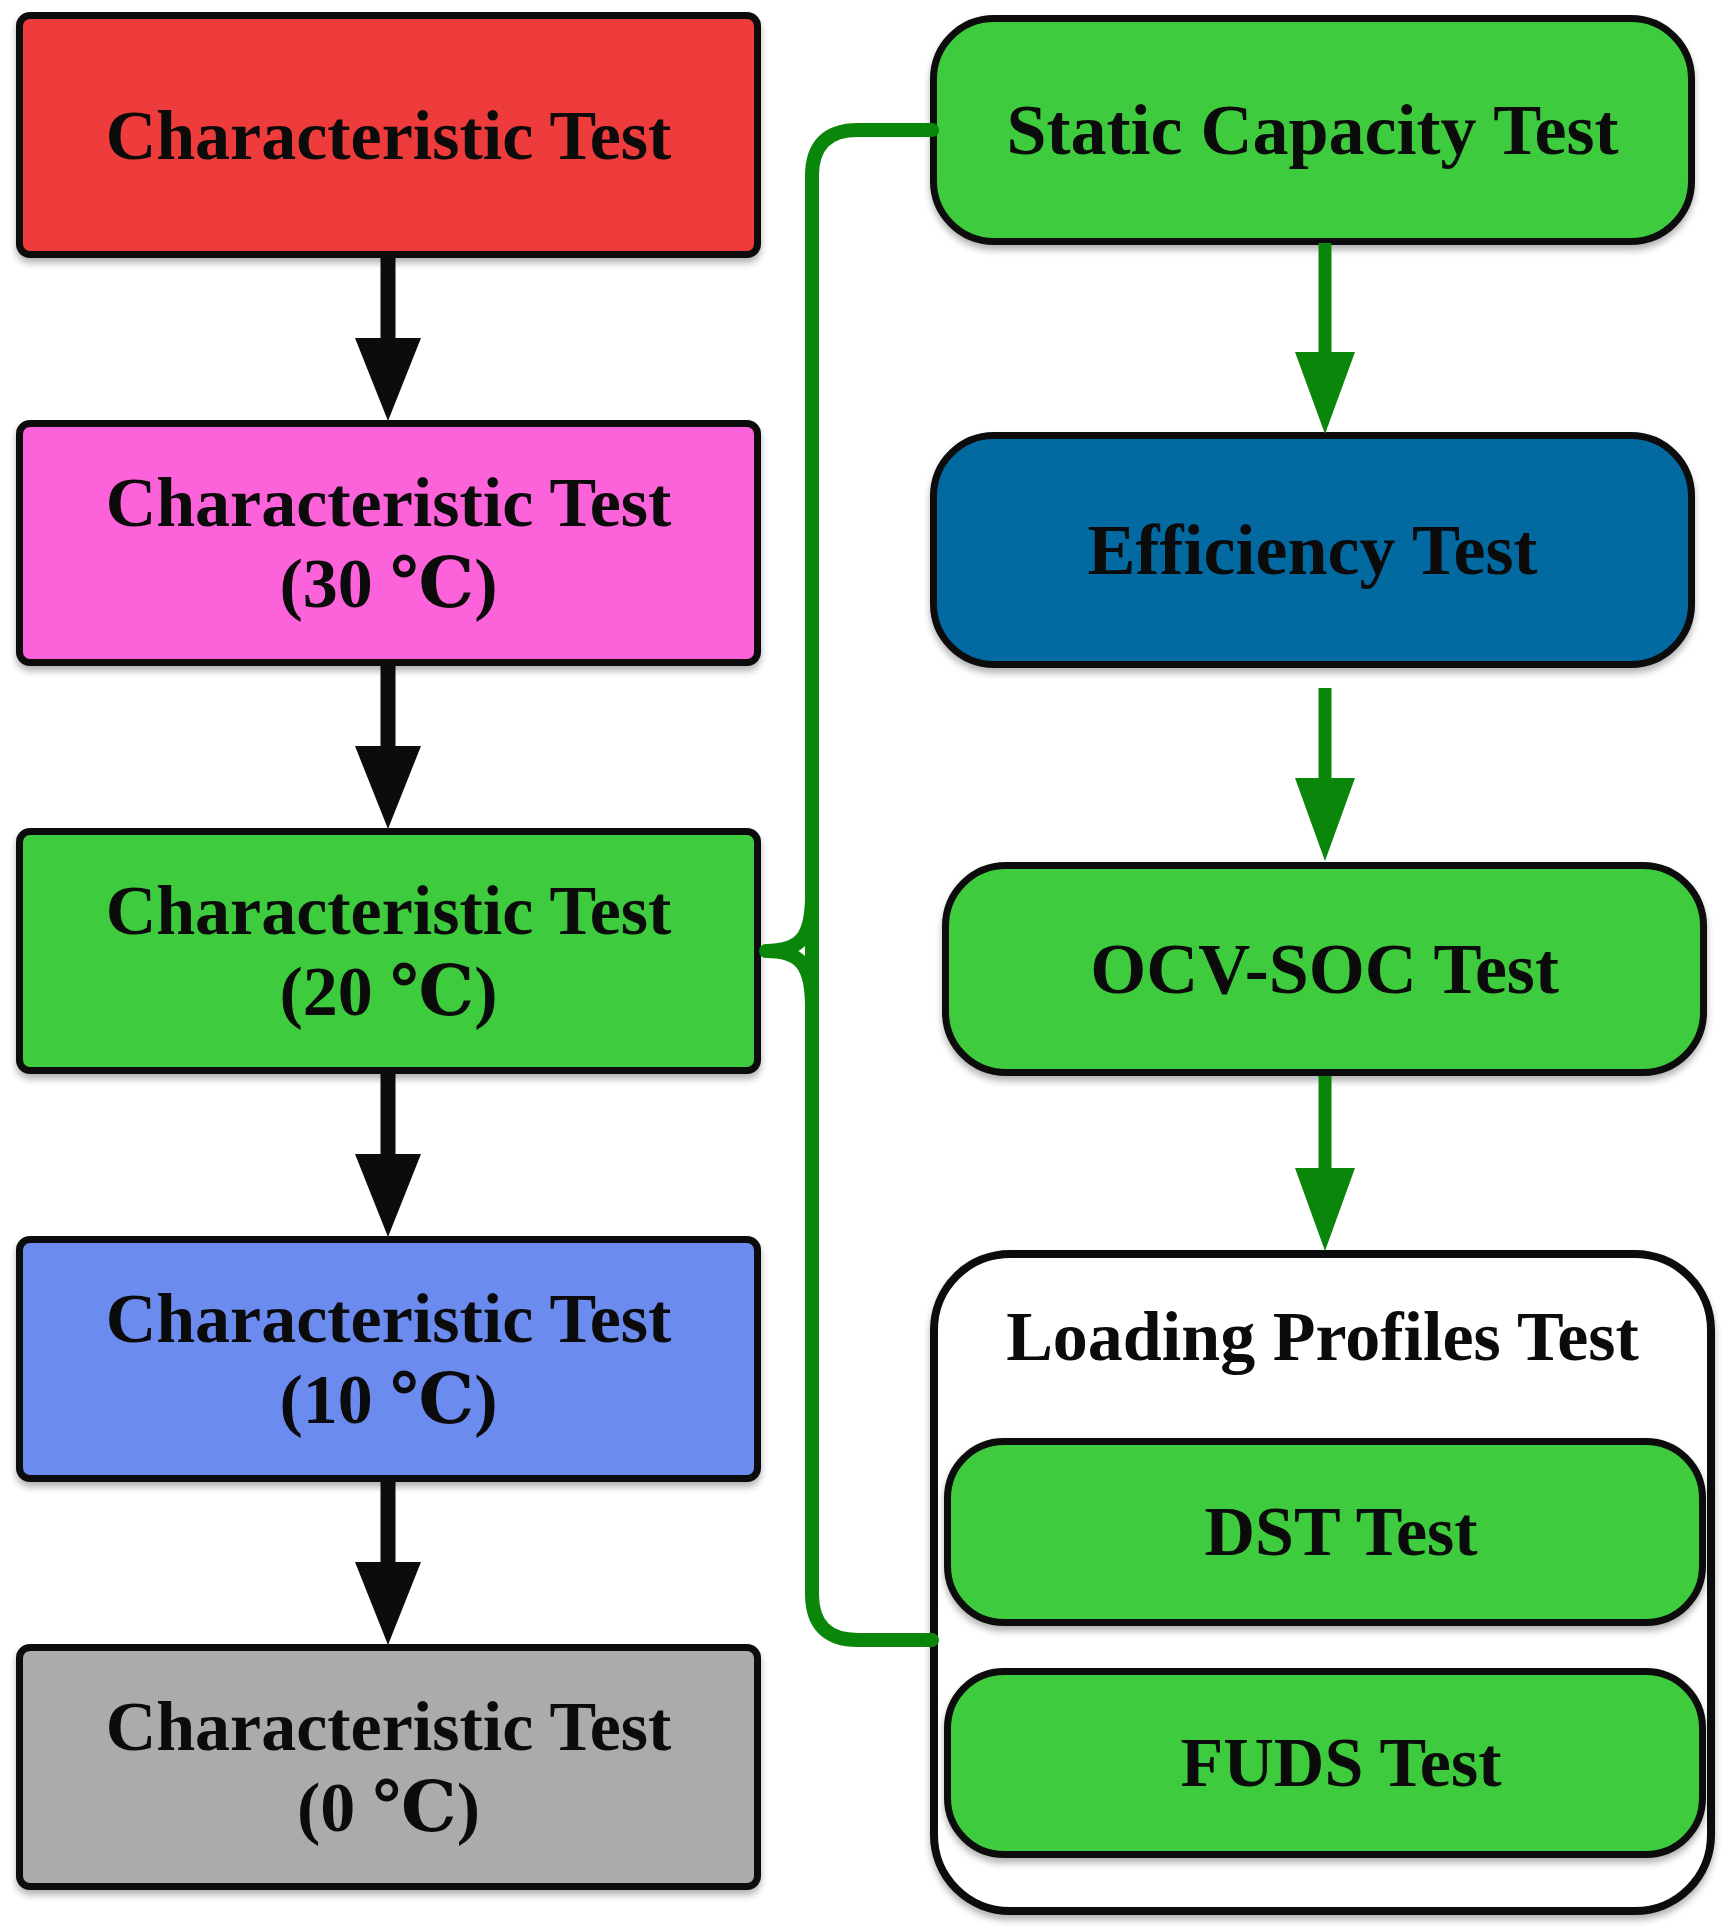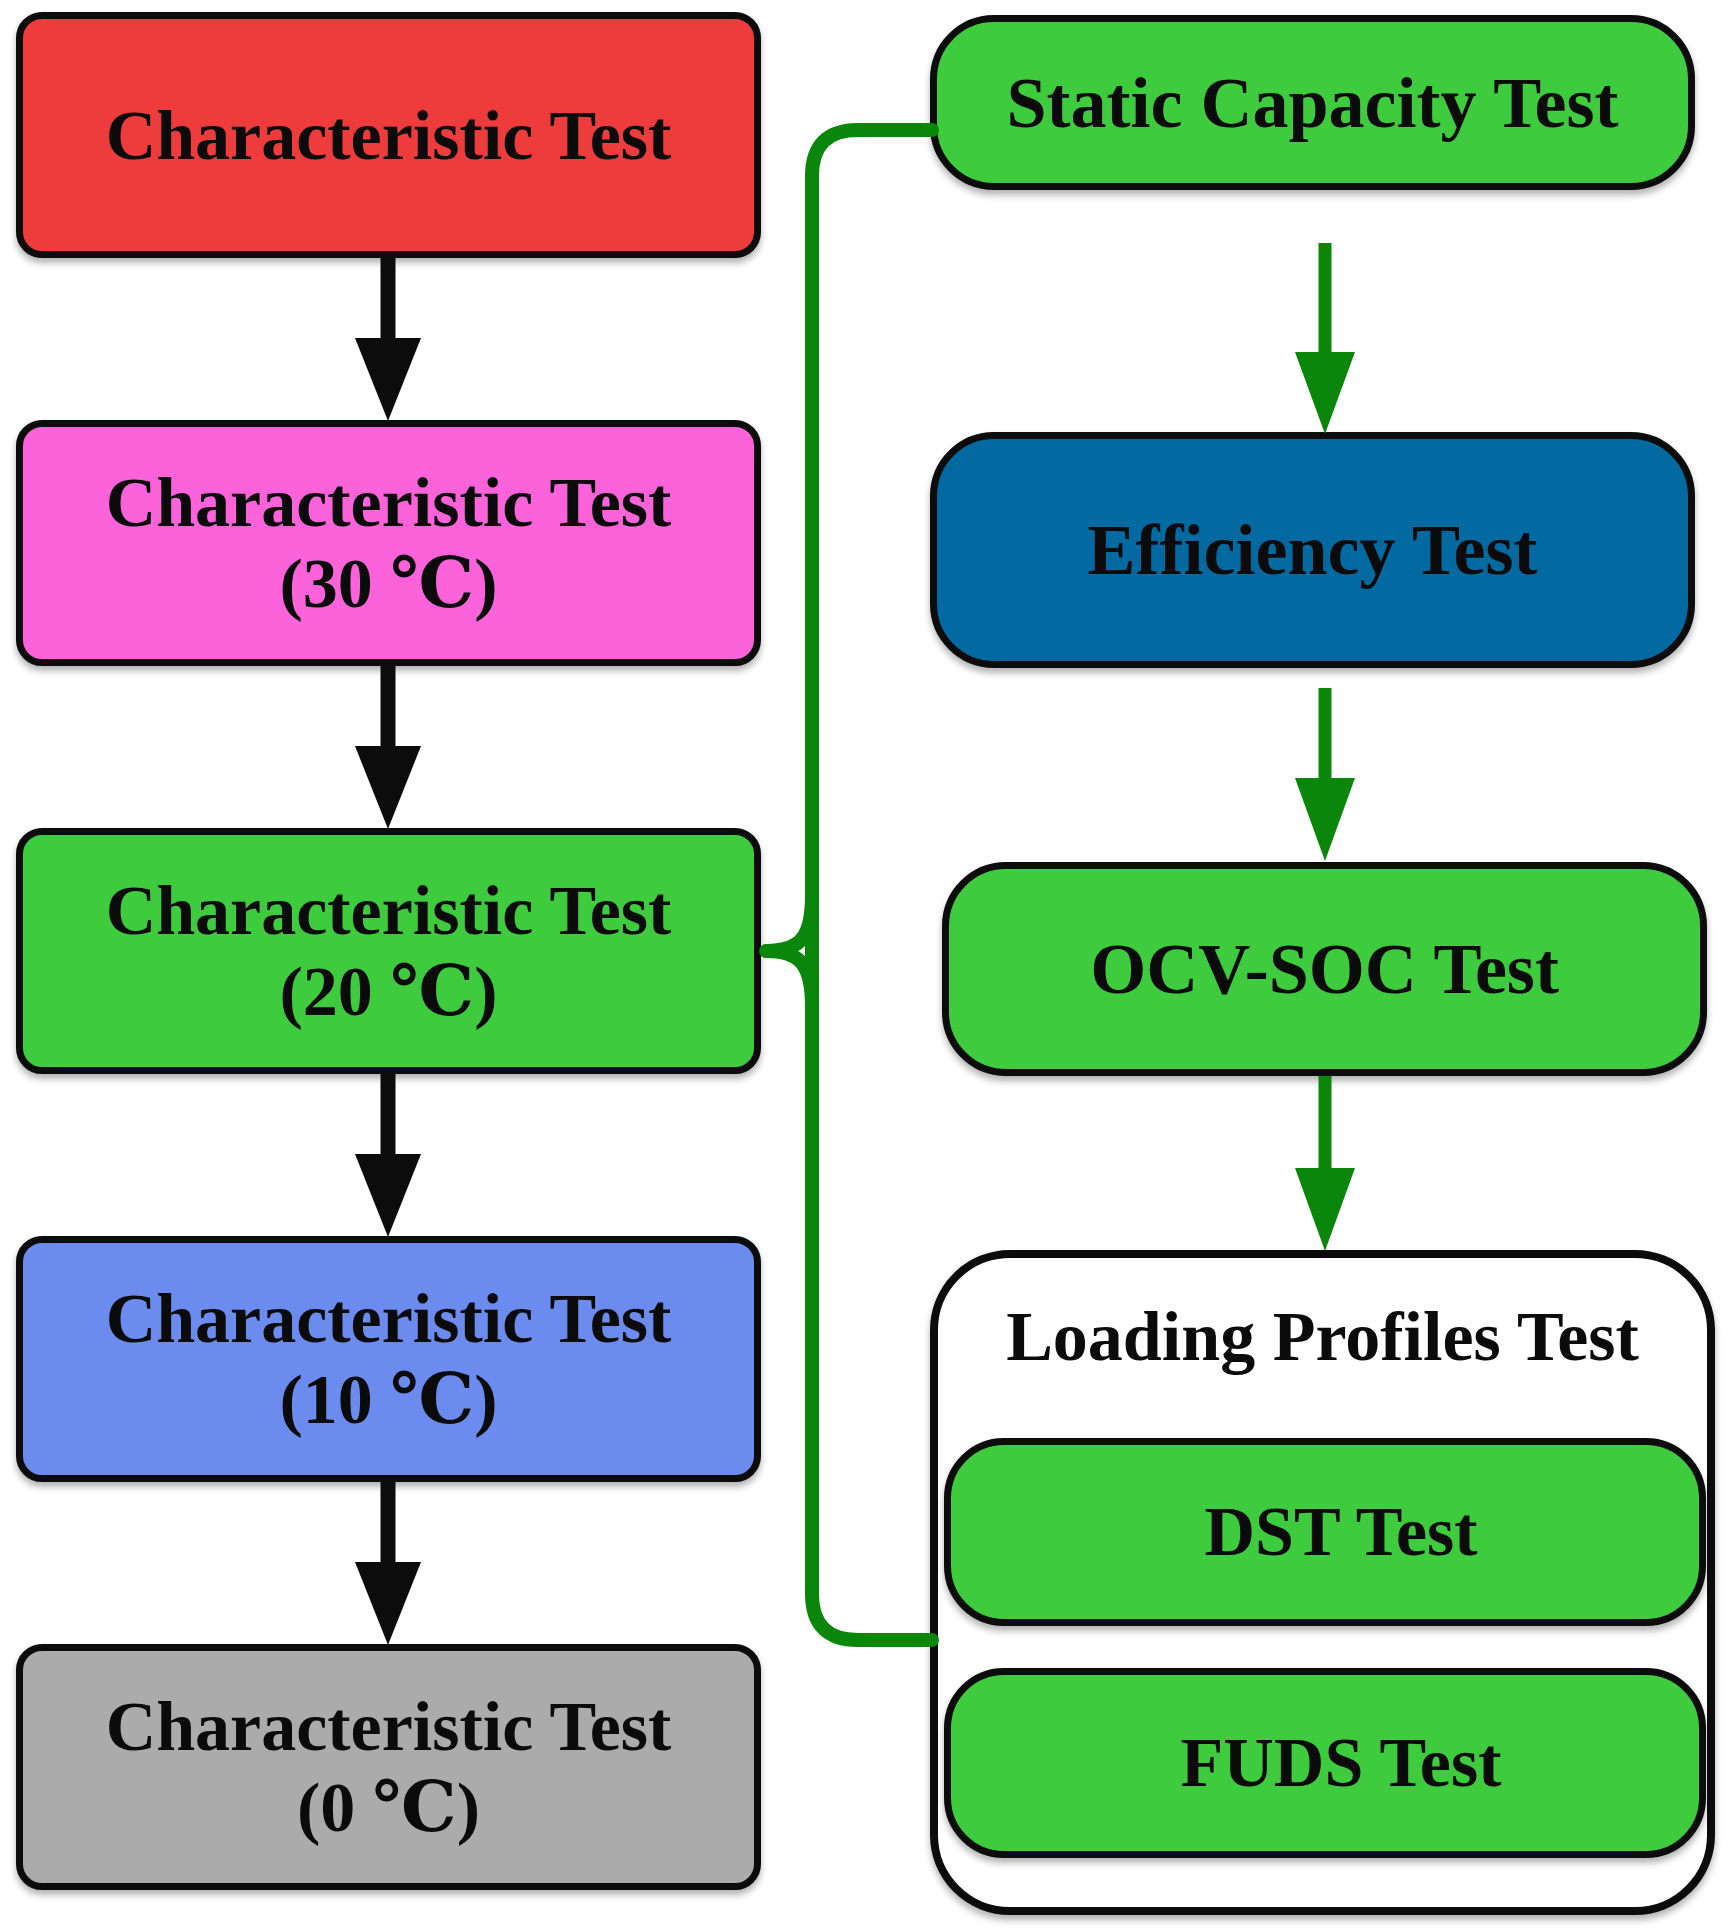--- a/index.html
+++ b/index.html
@@ -18,21 +18,21 @@
     flex-direction:column;
     align-items:center;
     justify-content:center;
     text-align:center;
     font-weight:700;
     color:#0b0b0b;
     box-shadow:0 5px 7px rgba(0,0,0,0.30);
   }
   .left-box{
     left:16px;width:745px;height:246px;
-    border-radius:26px;
+    border-radius:14px;
     font-size:70px;line-height:81px;
   }
   .right-box{
     left:930px;width:765px;
     border-radius:64px;
     font-size:72px;line-height:78px;
   }
   .group-box{
     left:930px;top:1250px;width:785px;height:665px;
     border-radius:80px;
@@ -74,21 +74,21 @@
   </div>
   <div class="box left-box" style="top: 1236px; background: rgb(108, 139, 238);">
     <span>Characteristic Test</span>
     <span>(10 ℃)</span>
   </div>
   <div class="box left-box" style="top: 1644px; background: rgb(171, 171, 171);">
     <span>Characteristic Test</span>
     <span>(0 ℃)</span>
   </div>
 
-  <div class="box right-box" style="top: 15px; height: 175px; background: rgb(62, 203, 62); text-align: right;">
+  <div class="box right-box" style="top: 15px; height: 230px; background: rgb(62, 203, 62); text-align: right;">
     <span>Static Capacity Test</span>
   </div>
   <div class="box right-box" style="top: 432px; height: 236px; background: #0369a1;">
     <span>Efficiency Test</span>
   </div>
   <div class="box right-box" style="top: 862px; height: 214px; background: rgb(62, 203, 62); margin-left: 12px;">
     <span>OCV-SOC Test</span>
   </div>
 
   <div class="box group-box" style="background: rgb(255, 255, 255);"></div>

